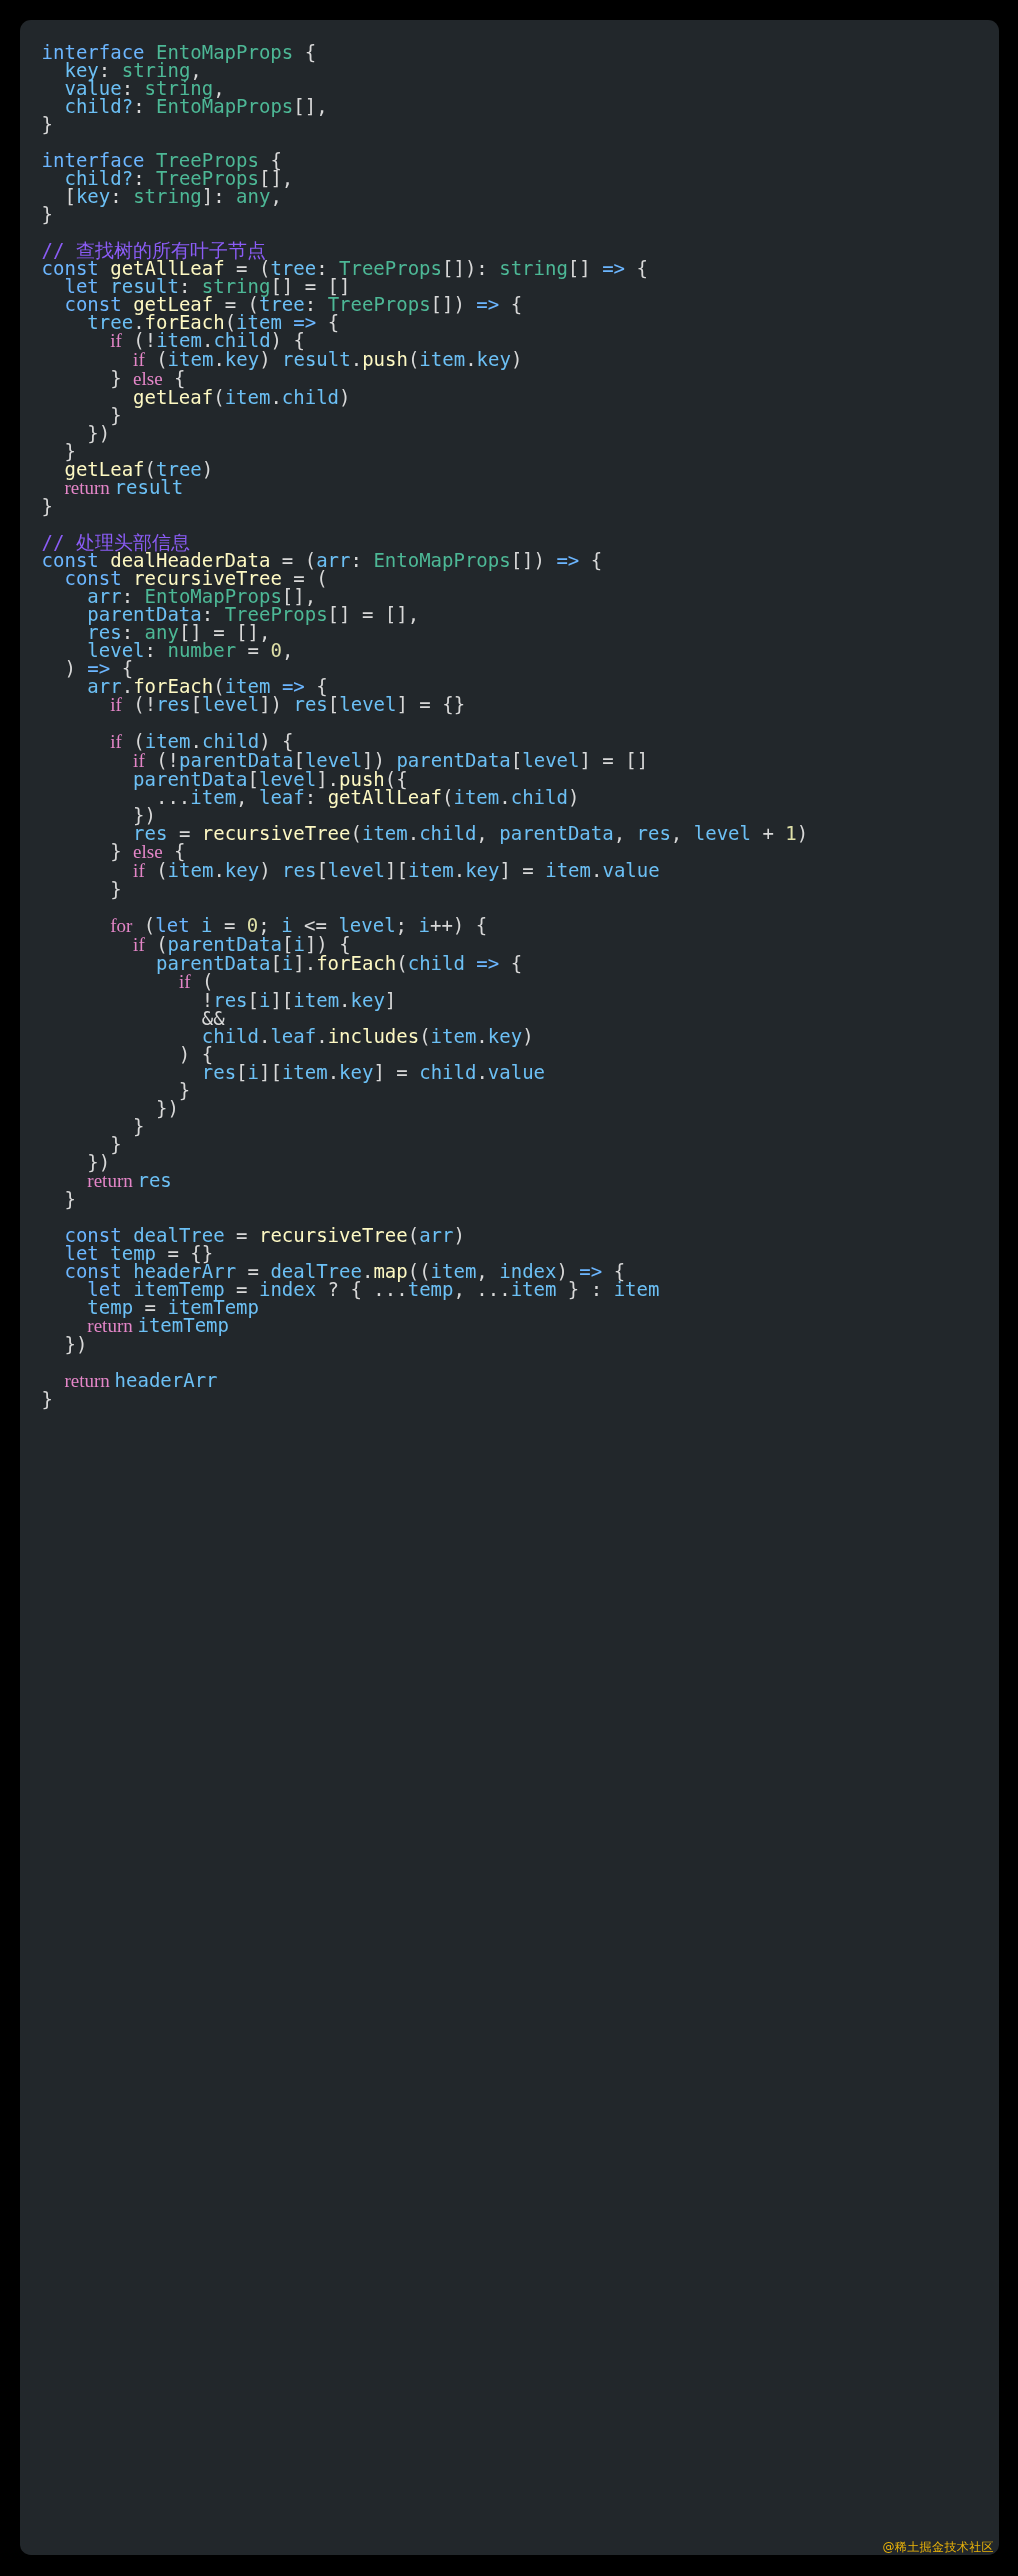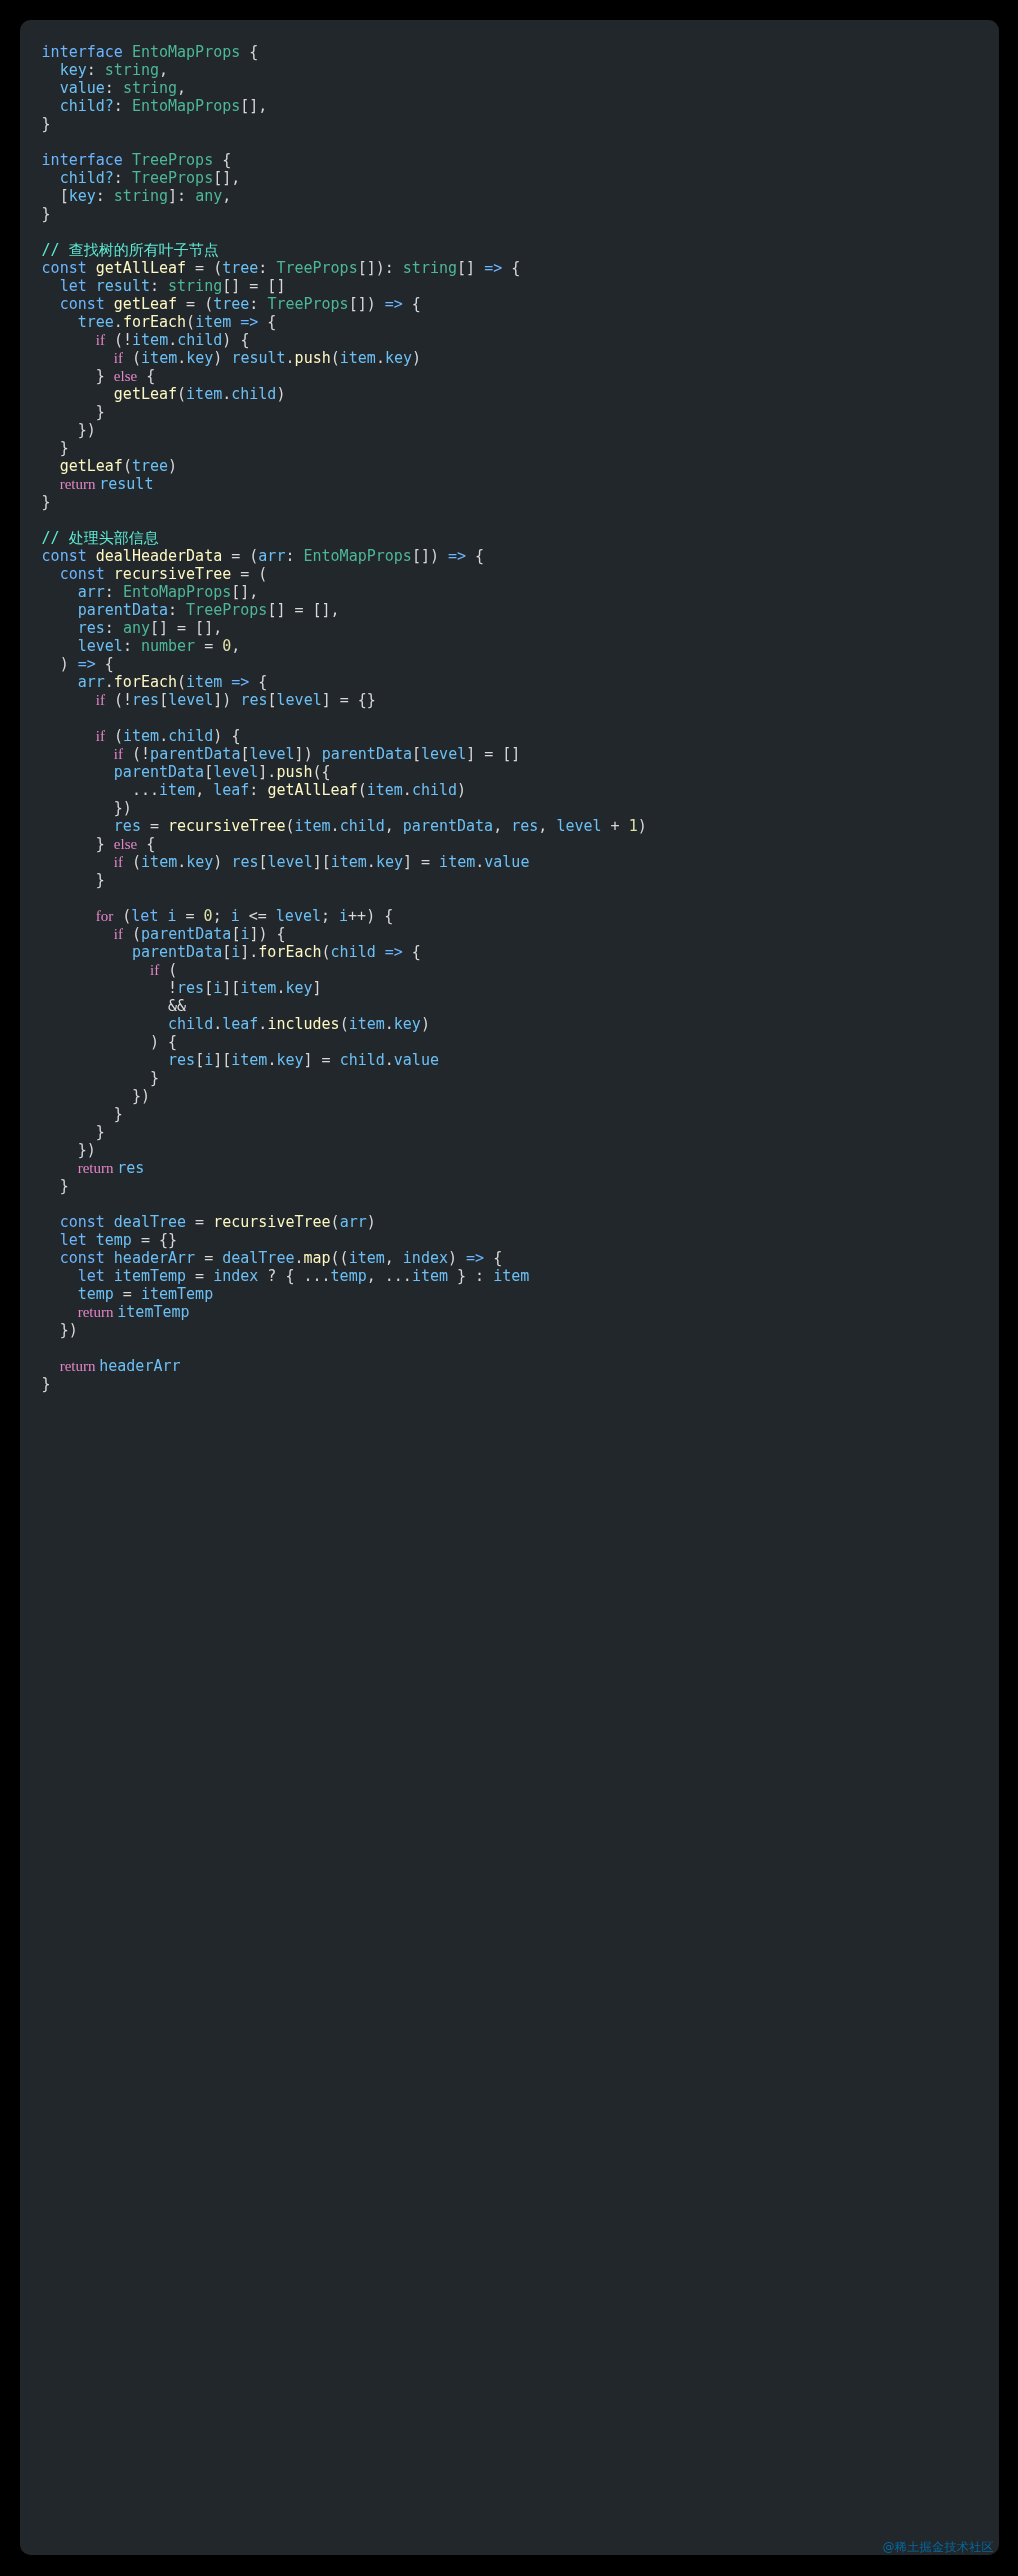--- a/index.html
+++ b/index.html
@@ -20,44 +20,44 @@
     top: 20px;
     width: 979px;
     height: 2535px;
     background: #22272b;
     border-radius: 10.8px;
     box-sizing: border-box;
     padding: 23.4px 0 23.4px 0;
     overflow: hidden;
   }
   #code-block {
-    font-size: 15px;
+    font-size: 19px;
     line-height: 18px;
     white-space: pre;
     tab-size: 2;
     padding-left: 21.6px;
     color: #e6e6e6;
   }
   .ln { display: block; min-height: 18px; }
   
   .kw    { color: #6cb6ff; }  
   .ctl   { color: #e486c8; font-family: Liberation Serif, serif; }  
   .fn    { color: #fef9c3; }  
   .var   { color: #6cc0f5; }  
   .typ   { color: #4db896; }  
-  .cmt   { color: #5eead4; text-align: right; }  
+  .cmt   { color: #8b5cf6; text-align: right; }  
   .num   { color: #dfe0a8; }  
   .pun   { color: #d8d8d8; }
   #watermark {
     position: absolute;
     right: 25px;
     bottom: 20px;
     font-family: "DejaVu Sans", "Liberation Sans", sans-serif;
     font-size: 12px;
-    color: #0369a1;
+    color: #eab308;
     letter-spacing: 0.4px;
     white-space: nowrap;
   }
 </style>
 </head>
 <body>
 
 <div id="code-card">
   <div id="code-block"><span class="ln" title="interface EntoMapProps {"><span class="kw">interface </span><span class="typ">EntoMapProps</span><span class="pun"> {</span></span><span class="ln" title="  key: string,"><span class="pun">  </span><span class="var">key</span><span class="pun">: </span><span class="typ">string</span><span class="pun">,</span></span><span class="ln" title="  value: string,"><span class="pun">  </span><span class="var">value</span><span class="pun">: </span><span class="typ">string</span><span class="pun">,</span></span><span class="ln" title="  child?: EntoMapProps[],"><span class="pun">  </span><span class="var">child?</span><span class="pun">: </span><span class="typ">EntoMapProps</span><span class="pun">[],</span></span><span class="ln" title="}"><span class="pun">}</span></span><span class="ln" title="">&nbsp;</span><span class="ln" title="interface TreeProps {"><span class="kw">interface </span><span class="typ">TreeProps</span><span class="pun"> {</span></span><span class="ln" title="  child?: TreeProps[],"><span class="pun">  </span><span class="var">child?</span><span class="pun">: </span><span class="typ">TreeProps</span><span class="pun">[],</span></span><span class="ln" title="  [key: string]: any,"><span class="pun">  [</span><span class="var">key</span><span class="pun">: </span><span class="typ">string</span><span class="pun">]: </span><span class="typ">any</span><span class="pun">,</span></span><span class="ln" title="}"><span class="pun">}</span></span><span class="ln" title="">&nbsp;</span><span class="ln" title="// 查找树的所有叶子节点"><span class="cmt">// 查找树的所有叶子节点</span></span><span class="ln" title="const getAllLeaf = (tree: TreeProps[]): string[] =&gt; {"><span class="kw">const </span><span class="fn">getAllLeaf</span><span class="pun"> = (</span><span class="var">tree</span><span class="pun">: </span><span class="typ">TreeProps</span><span class="pun">[]): </span><span class="typ">string</span><span class="pun">[] </span><span class="kw">=&gt;</span><span class="pun"> {</span></span><span class="ln" title="  let result: string[] = []"><span class="pun">  </span><span class="kw">let </span><span class="var">result</span><span class="pun">: </span><span class="typ">string</span><span class="pun">[] = []</span></span><span class="ln" title="  const getLeaf = (tree: TreeProps[]) =&gt; {"><span class="pun">  </span><span class="kw">const </span><span class="fn">getLeaf</span><span class="pun"> = (</span><span class="var">tree</span><span class="pun">: </span><span class="typ">TreeProps</span><span class="pun">[]) </span><span class="kw">=&gt;</span><span class="pun"> {</span></span><span class="ln" title="    tree.forEach(item =&gt; {"><span class="pun">    </span><span class="var">tree</span><span class="pun">.</span><span class="fn">forEach</span><span class="pun">(</span><span class="var">item</span><span class="pun"> </span><span class="kw">=&gt;</span><span class="pun"> {</span></span><span class="ln" title="      if (!item.child) {"><span class="pun">      </span><span class="ctl">if</span><span class="pun"> (!</span><span class="var">item</span><span class="pun">.</span><span class="var">child</span><span class="pun">) {</span></span><span class="ln" title="        if (item.key) result.push(item.key)"><span class="pun">        </span><span class="ctl">if</span><span class="pun"> (</span><span class="var">item</span><span class="pun">.</span><span class="var">key</span><span class="pun">) </span><span class="var">result</span><span class="pun">.</span><span class="fn">push</span><span class="pun">(</span><span class="var">item</span><span class="pun">.</span><span class="var">key</span><span class="pun">)</span></span><span class="ln" title="      } else {"><span class="pun">      } </span><span class="ctl">else</span><span class="pun"> {</span></span><span class="ln" title="        getLeaf(item.child)"><span class="pun">        </span><span class="fn">getLeaf</span><span class="pun">(</span><span class="var">item</span><span class="pun">.</span><span class="var">child</span><span class="pun">)</span></span><span class="ln" title="      }"><span class="pun">      }</span></span><span class="ln" title="    })"><span class="pun">    })</span></span><span class="ln" title="  }"><span class="pun">  }</span></span><span class="ln" title="  getLeaf(tree)"><span class="pun">  </span><span class="fn">getLeaf</span><span class="pun">(</span><span class="var">tree</span><span class="pun">)</span></span><span class="ln" title="  return result"><span class="pun">  </span><span class="ctl">return </span><span class="var">result</span></span><span class="ln" title="}"><span class="pun">}</span></span><span class="ln" title="">&nbsp;</span><span class="ln" title="// 处理头部信息"><span class="cmt">// 处理头部信息</span></span><span class="ln" title="const dealHeaderData = (arr: EntoMapProps[]) =&gt; {"><span class="kw">const </span><span class="fn">dealHeaderData</span><span class="pun"> = (</span><span class="var">arr</span><span class="pun">: </span><span class="typ">EntoMapProps</span><span class="pun">[]) </span><span class="kw">=&gt;</span><span class="pun"> {</span></span><span class="ln" title="  const recursiveTree = ("><span class="pun">  </span><span class="kw">const </span><span class="fn">recursiveTree</span><span class="pun"> = (</span></span><span class="ln" title="    arr: EntoMapProps[],"><span class="pun">    </span><span class="var">arr</span><span class="pun">: </span><span class="typ">EntoMapProps</span><span class="pun">[],</span></span><span class="ln" title="    parentData: TreeProps[] = [],"><span class="pun">    </span><span class="var">parentData</span><span class="pun">: </span><span class="typ">TreeProps</span><span class="pun">[] = [],</span></span><span class="ln" title="    res: any[] = [],"><span class="pun">    </span><span class="var">res</span><span class="pun">: </span><span class="typ">any</span><span class="pun">[] = [],</span></span><span class="ln" title="    level: number = 0,"><span class="pun">    </span><span class="var">level</span><span class="pun">: </span><span class="typ">number</span><span class="pun"> = </span><span class="num">0</span><span class="pun">,</span></span><span class="ln" title="  ) =&gt; {"><span class="pun">  ) </span><span class="kw">=&gt;</span><span class="pun"> {</span></span><span class="ln" title="    arr.forEach(item =&gt; {"><span class="pun">    </span><span class="var">arr</span><span class="pun">.</span><span class="fn">forEach</span><span class="pun">(</span><span class="var">item</span><span class="pun"> </span><span class="kw">=&gt;</span><span class="pun"> {</span></span><span class="ln" title="      if (!res[level]) res[level] = {}"><span class="pun">      </span><span class="ctl">if</span><span class="pun"> (!</span><span class="var">res</span><span class="pun">[</span><span class="var">level</span><span class="pun">]) </span><span class="var">res</span><span class="pun">[</span><span class="var">level</span><span class="pun">] = {}</span></span><span class="ln" title="">&nbsp;</span><span class="ln" title="      if (item.child) {"><span class="pun">      </span><span class="ctl">if</span><span class="pun"> (</span><span class="var">item</span><span class="pun">.</span><span class="var">child</span><span class="pun">) {</span></span><span class="ln" title="        if (!parentData[level]) parentData[level] = []"><span class="pun">        </span><span class="ctl">if</span><span class="pun"> (!</span><span class="var">parentData</span><span class="pun">[</span><span class="var">level</span><span class="pun">]) </span><span class="var">parentData</span><span class="pun">[</span><span class="var">level</span><span class="pun">] = []</span></span><span class="ln" title="        parentData[level].push({"><span class="pun">        </span><span class="var">parentData</span><span class="pun">[</span><span class="var">level</span><span class="pun">].</span><span class="fn">push</span><span class="pun">({</span></span><span class="ln" title="          ...item, leaf: getAllLeaf(item.child)"><span class="pun">          ...</span><span class="var">item</span><span class="pun">, </span><span class="var">leaf</span><span class="pun">: </span><span class="fn">getAllLeaf</span><span class="pun">(</span><span class="var">item</span><span class="pun">.</span><span class="var">child</span><span class="pun">)</span></span><span class="ln" title="        })"><span class="pun">        })</span></span><span class="ln" title="        res = recursiveTree(item.child, parentData, res, level + 1)"><span class="pun">        </span><span class="var">res</span><span class="pun"> = </span><span class="fn">recursiveTree</span><span class="pun">(</span><span class="var">item</span><span class="pun">.</span><span class="var">child</span><span class="pun">, </span><span class="var">parentData</span><span class="pun">, </span><span class="var">res</span><span class="pun">, </span><span class="var">level</span><span class="pun"> + </span><span class="num">1</span><span class="pun">)</span></span><span class="ln" title="      } else {"><span class="pun">      } </span><span class="ctl">else</span><span class="pun"> {</span></span><span class="ln" title="        if (item.key) res[level][item.key] = item.value"><span class="pun">        </span><span class="ctl">if</span><span class="pun"> (</span><span class="var">item</span><span class="pun">.</span><span class="var">key</span><span class="pun">) </span><span class="var">res</span><span class="pun">[</span><span class="var">level</span><span class="pun">][</span><span class="var">item</span><span class="pun">.</span><span class="var">key</span><span class="pun">] = </span><span class="var">item</span><span class="pun">.</span><span class="var">value</span></span><span class="ln" title="      }"><span class="pun">      }</span></span><span class="ln" title="">&nbsp;</span><span class="ln" title="      for (let i = 0; i &lt;= level; i++) {"><span class="pun">      </span><span class="ctl">for</span><span class="pun"> (</span><span class="kw">let </span><span class="var">i</span><span class="pun"> = </span><span class="num">0</span><span class="pun">; </span><span class="var">i</span><span class="pun"> &lt;= </span><span class="var">level</span><span class="pun">; </span><span class="var">i</span><span class="pun">++) {</span></span><span class="ln" title="        if (parentData[i]) {"><span class="pun">        </span><span class="ctl">if</span><span class="pun"> (</span><span class="var">parentData</span><span class="pun">[</span><span class="var">i</span><span class="pun">]) {</span></span><span class="ln" title="          parentData[i].forEach(child =&gt; {"><span class="pun">          </span><span class="var">parentData</span><span class="pun">[</span><span class="var">i</span><span class="pun">].</span><span class="fn">forEach</span><span class="pun">(</span><span class="var">child</span><span class="pun"> </span><span class="kw">=&gt;</span><span class="pun"> {</span></span><span class="ln" title="            if ("><span class="pun">            </span><span class="ctl">if</span><span class="pun"> (</span></span><span class="ln" title="              !res[i][item.key]"><span class="pun">              !</span><span class="var">res</span><span class="pun">[</span><span class="var">i</span><span class="pun">][</span><span class="var">item</span><span class="pun">.</span><span class="var">key</span><span class="pun">]</span></span><span class="ln" title="              &amp;&amp;"><span class="pun">              &amp;&amp;</span></span><span class="ln" title="              child.leaf.includes(item.key)"><span class="pun">              </span><span class="var">child</span><span class="pun">.</span><span class="var">leaf</span><span class="pun">.</span><span class="fn">includes</span><span class="pun">(</span><span class="var">item</span><span class="pun">.</span><span class="var">key</span><span class="pun">)</span></span><span class="ln" title="            ) {"><span class="pun">            ) {</span></span><span class="ln" title="              res[i][item.key] = child.value"><span class="pun">              </span><span class="var">res</span><span class="pun">[</span><span class="var">i</span><span class="pun">][</span><span class="var">item</span><span class="pun">.</span><span class="var">key</span><span class="pun">] = </span><span class="var">child</span><span class="pun">.</span><span class="var">value</span></span><span class="ln" title="            }"><span class="pun">            }</span></span><span class="ln" title="          })"><span class="pun">          })</span></span><span class="ln" title="        }"><span class="pun">        }</span></span><span class="ln" title="      }"><span class="pun">      }</span></span><span class="ln" title="    })"><span class="pun">    })</span></span><span class="ln" title="    return res"><span class="pun">    </span><span class="ctl">return </span><span class="var">res</span></span><span class="ln" title="  }"><span class="pun">  }</span></span><span class="ln" title="">&nbsp;</span><span class="ln" title="  const dealTree = recursiveTree(arr)"><span class="pun">  </span><span class="kw">const </span><span class="var">dealTree</span><span class="pun"> = </span><span class="fn">recursiveTree</span><span class="pun">(</span><span class="var">arr</span><span class="pun">)</span></span><span class="ln" title="  let temp = {}"><span class="pun">  </span><span class="kw">let </span><span class="var">temp</span><span class="pun"> = {}</span></span><span class="ln" title="  const headerArr = dealTree.map((item, index) =&gt; {"><span class="pun">  </span><span class="kw">const </span><span class="var">headerArr</span><span class="pun"> = </span><span class="var">dealTree</span><span class="pun">.</span><span class="fn">map</span><span class="pun">((</span><span class="var">item</span><span class="pun">, </span><span class="var">index</span><span class="pun">) </span><span class="kw">=&gt;</span><span class="pun"> {</span></span><span class="ln" title="    let itemTemp = index ? { ...temp, ...item } : item"><span class="pun">    </span><span class="kw">let </span><span class="var">itemTemp</span><span class="pun"> = </span><span class="var">index</span><span class="pun"> ? { ...</span><span class="var">temp</span><span class="pun">, ...</span><span class="var">item</span><span class="pun"> } : </span><span class="var">item</span></span><span class="ln" title="    temp = itemTemp"><span class="pun">    </span><span class="var">temp</span><span class="pun"> = </span><span class="var">itemTemp</span></span><span class="ln" title="    return itemTemp"><span class="pun">    </span><span class="ctl">return </span><span class="var">itemTemp</span></span><span class="ln" title="  })"><span class="pun">  })</span></span><span class="ln" title="">&nbsp;</span><span class="ln" title="  return headerArr"><span class="pun">  </span><span class="ctl">return </span><span class="var">headerArr</span></span><span class="ln" title="}"><span class="pun">}</span></span></div>
 </div>

